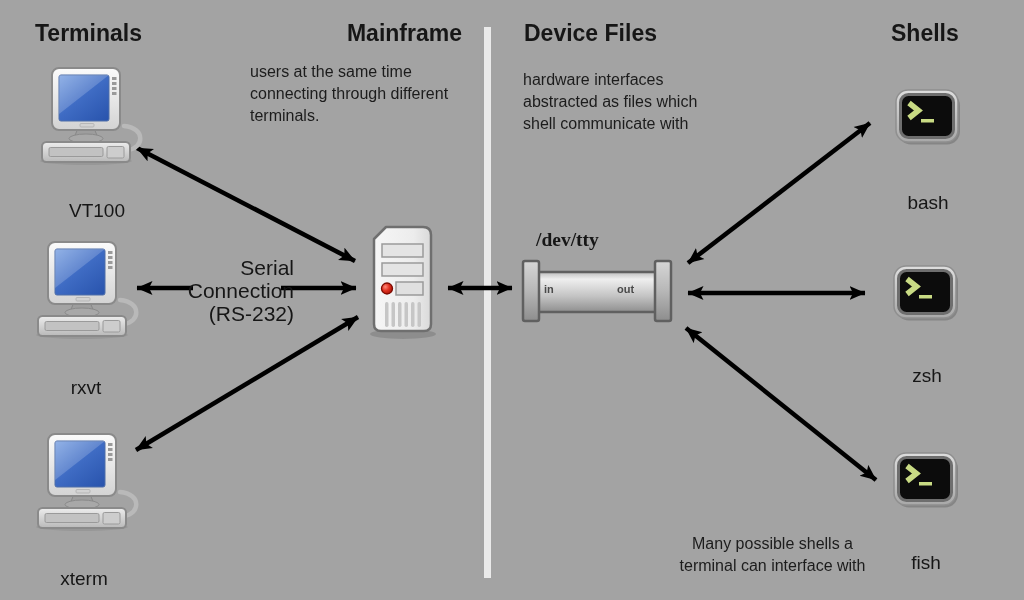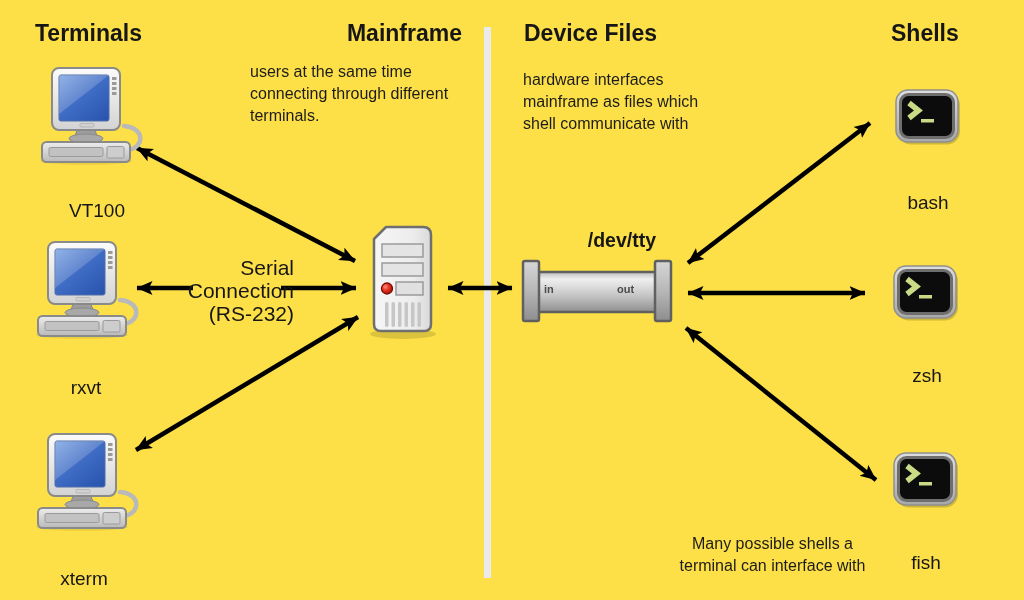--- a/index.html
+++ b/index.html
@@ -1,29 +1,29 @@
 <!DOCTYPE html>
 <html><head>
 <meta charset="utf-8">
 <style>
   html,body{margin:0;padding:0;background:#fff;}
   #stage{
-    position:relative;width:1024px;height:600px;background:#fde047;overflow:hidden;
+    position:relative;width:1024px;height:600px;background:#a3a3a3;overflow:hidden;
     font-family:"Liberation Sans","DejaVu Sans",sans-serif;color:#161616;
   }
   #divider{position:absolute;left:484px;top:27px;width:7px;height:551px;background:#eaeaea;z-index:0;}
   #arrow-layer{position:absolute;left:0;top:0;z-index:1;}
   .txt{position:absolute;z-index:2;}
   .hdr{font-weight:bold;font-size:23px;letter-spacing:0;white-space:nowrap;}
   .para{font-size:16px;line-height:22px;color:#1c1c1c;}
   .para div{white-space:nowrap;}
   .nodelabel{font-size:19px;transform:translateX(-50%);white-space:nowrap;margin-top:25px;}
   .serial{font-size:21px;line-height:23px;text-align:right;width:112px;}
   .pipelabel{font-weight:bold;font-size:11px;color:#4a4a4a;white-space:nowrap;}
-  .devtty{font-weight:bold;font-size:19.5px;width:120px;text-align:right;white-space:nowrap;}
+  .devtty{font-weight:bold;font-size:19.5px;width:120px;text-align:left;white-space:nowrap;font-family:Liberation Serif, serif;}
   .shellnote{text-align:center;width:225px;margin-top:28px;}
   .ra{text-align:right;width:117px;}
 </style>
 </head>
 <body>
 
 <div id="stage">
 
   <div id="divider"></div>
 
@@ -145,21 +145,21 @@
   <div class="txt hdr" style="left:524px;top:20px">Device Files</div>
   <div class="txt hdr" style="left:891px;top:20px">Shells</div>
 
   <div class="txt para" style="left:250px;top:61px">
     <div>users at the same time</div>
     <div>connecting through different</div>
     <div>terminals.</div>
   </div>
   <div class="txt para" style="left:523px;top:69px">
     <div>hardware interfaces</div>
-    <div>mainframe as files which</div>
+    <div>abstracted as files which</div>
     <div>shell communicate with</div>
   </div>
   <div class="txt para shellnote" style="left:660px;top:505px">
     <div>Many possible shells a</div>
     <div>terminal can interface with</div>
   </div>
 
   <div class="txt serial" style="left:182px;top:256px">
     <div>Serial</div>
     <div>Connection</div>

